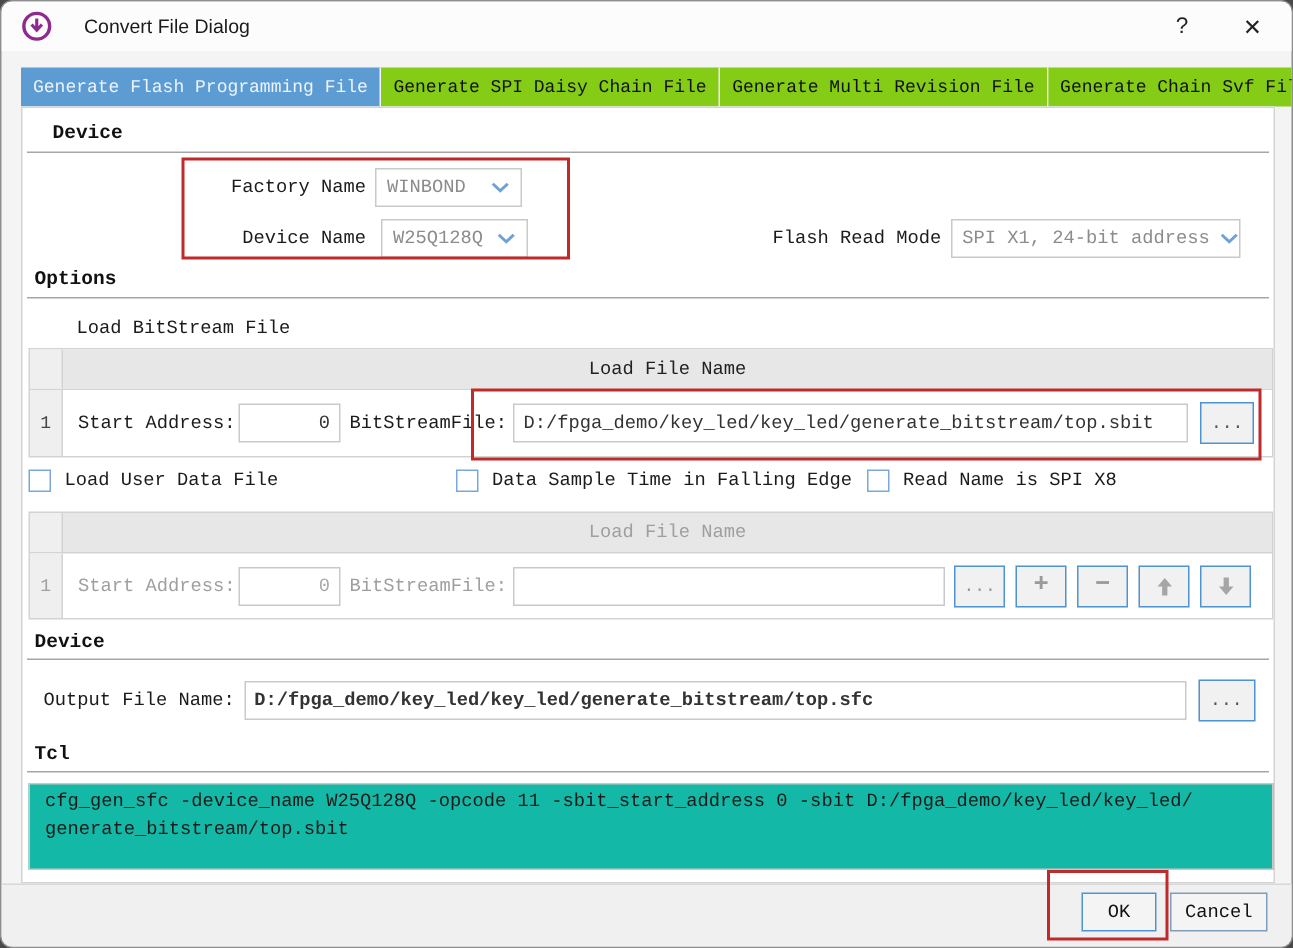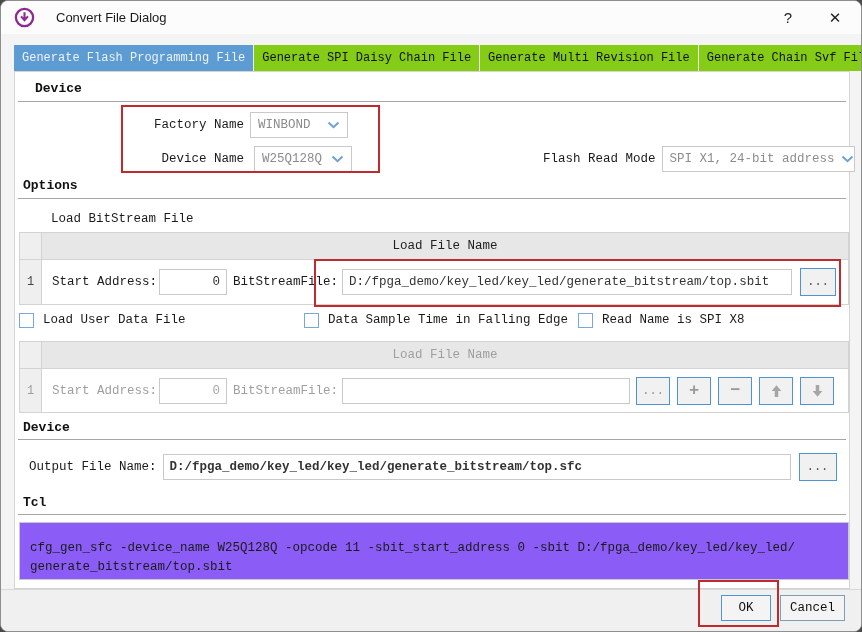--- a/index.html
+++ b/index.html
@@ -48,21 +48,21 @@
   .tbl .row{display:flex;align-items:center}
   .tbl .rowmain{flex:1;display:flex;align-items:center;padding-left:10px;font-size:12.5px;color:#1b1b1b;white-space:nowrap}
   .tbl.disabled .hdrmain, .tbl.disabled .numcol, .tbl.disabled .rowmain{color:#9f9f9f}
 
   .btn-sq{display:flex;align-items:center;justify-content:center;border:1px solid var(--btn-border);background:#f1f1f1;color:#555;font-size:12px;cursor:pointer}
   .btn-sq.gray{color:#9a9a9a}
 
   .cbrow{position:absolute;display:flex;align-items:flex-start;font-size:12.5px;color:#1b1b1b;white-space:nowrap}
   .cbox{width:15px;height:15px;border:1px solid #7aa7d9;background:#fff;margin-right:9px;flex:0 0 auto}
 
-  .tclbox{position:absolute;border:1px solid #c9c9c9;background:#8b5cf6;padding:16px 10px;font-size:12.5px;line-height:19px;color:#1b1b1b}
+  .tclbox{position:absolute;border:1px solid #c9c9c9;background:#14b8a6;padding:2px 10px;font-size:12.5px;line-height:19px;color:#1b1b1b}
   .tclbox .inner{width:772px;word-break:break-all}
 
   .footer{position:absolute;left:0;top:588px;width:862px;height:44px;background:#f0f0f0;border-top:1px solid #d8d8d8}
   .pushbtn{position:absolute;display:flex;align-items:center;justify-content:center;height:26px;font-size:12.5px;color:#111;background:#f4f4f4;cursor:pointer}
   .pushbtn.ok{left:720px;top:594px;width:50px;border:1px solid var(--btn-border)}
   .pushbtn.cancel{left:779px;top:594px;width:65px;border:1px solid #7f9db9}
 
   .redbox{position:absolute;border:2px solid var(--annotation);pointer-events:none}
 </style>
 </head>
@@ -105,21 +105,21 @@
   <div class="frow" style="left:103px;top:145px">
     <span class="lbl-r" style="width:140px;margin-right:10px">Device Name</span>
     <div class="dropdown" style="width:98px">
       <span>W25Q128Q</span>
       <svg class="chev" width="13" height="8" viewBox="0 0 13 8">
           <path d="M1.5 1.5 L6.5 6.2 L11.5 1.5" fill="none" stroke="#6fa0d6" stroke-width="2"></path>
         </svg>
     </div>
   </div>
 
-  <div class="frow" style="left:542px;top:145px">
+  <div class="frow" style="left:514px;top:145px">
     <span style="margin-right:6px">Flash Read Mode</span>
     <div class="dropdown" style="width:193px">
       <span>SPI X1, 24-bit address</span>
       <svg class="chev" width="13" height="8" viewBox="0 0 13 8">
           <path d="M1.5 1.5 L6.5 6.2 L11.5 1.5" fill="none" stroke="#6fa0d6" stroke-width="2"></path>
         </svg>
     </div>
   </div>
 
   <div class="heading" style="left:22px;top:177px">Options</div>

